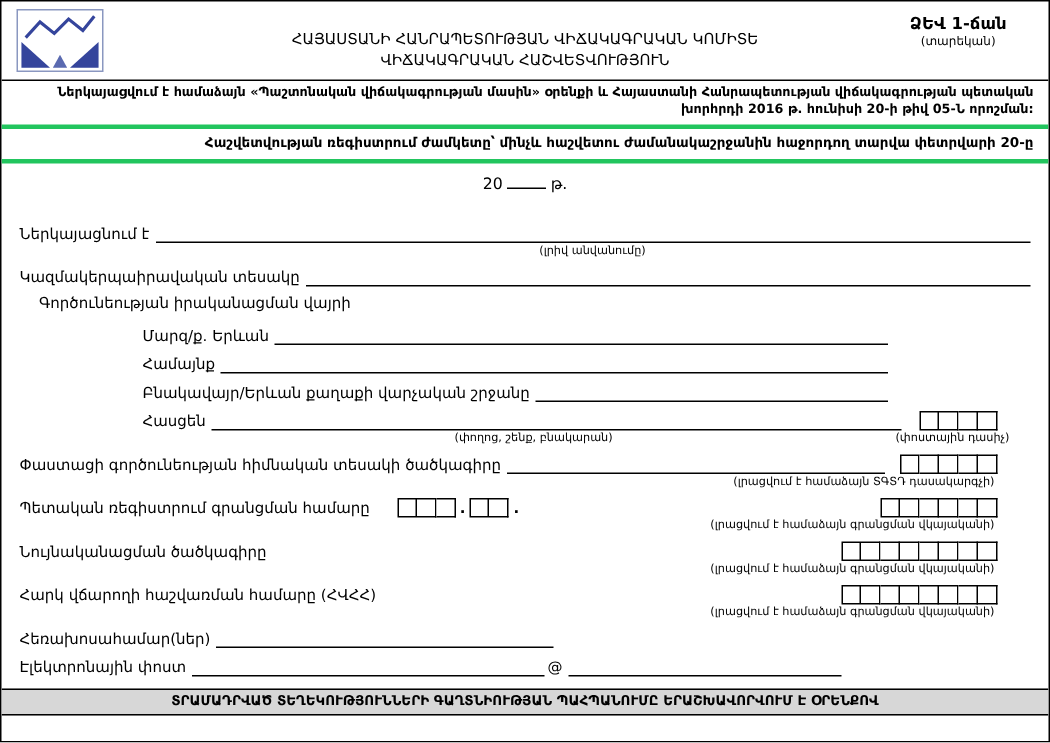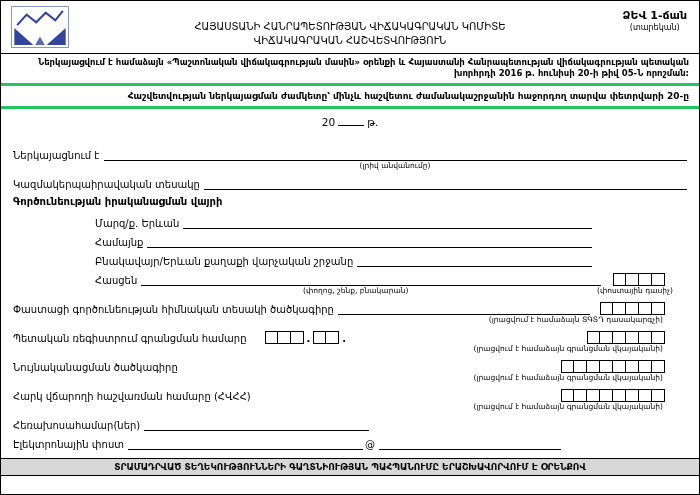--- a/index.html
+++ b/index.html
@@ -9,41 +9,41 @@
     width: 700px; height: 495px; background: #fff;
     border: 1px solid #000; position: relative; overflow: hidden;
   }
   
   .header { position: relative; padding-top: 6px; text-align: center; }
   .logo {
     position: absolute; left: 10px; top: 5px; width: 58px; height: 42px;
     border: 1px solid #8a97c0; background: #fff;
   }
   .logo svg { display: block; width: 100%; height: 100%; }
-  .formcode { position: absolute; right: 12px; top: 8px; text-align: center; }
+  .formcode { position: absolute; right: 28px; top: 8px; text-align: center; }
   .formcode .code { font-weight: bold; font-size: 11px; }
   .formcode .per { font-size: 8px; margin-top: 1px; }
   .committee { font-size: 10px; margin-top: 14px; }
   .reporttype { font-size: 10px; margin-top: 3px; }
   .title { font-size: 13px; font-weight: bold; margin-top: 9px; line-height: 1.25; }
   
   .legalbox {
     border-top: 1px solid #000; border-bottom: 3px solid #22c55e;
     font-size: 8.5px; line-height: 1.35; padding: 3px 10px; text-align: right; font-weight: bold;
   }
   .legalbox.first { margin-top: 7px; }
   .legalbox.second { border-top: none; font-size: 9px; padding: 4px 10px; }
   .legalbox.second b { margin-left: 3px; }
   
   .content { padding: 0 12px; }
   .yearline { text-align: center; font-size: 10.5px; margin-top: 5px; }
   .row { display: flex; align-items: flex-end; font-size: 10px; margin-top: 4px; height: 15px; }
   .row.first { margin-top: 18px; }
   .lbl { white-space: nowrap; }
-  .secthead { font-size: 10px; font-weight: bold; margin-top: 6px; height: 14px; }
+  .secthead { font-size: 10px; font-weight: normal; margin-top: 6px; height: 14px; margin-left: 13px; }
   .indent { margin-left: 82px; }
   .fill { flex: 1; border-bottom: 1px solid #000; height: 12px; margin-left: 4px; }
   .fill.short { margin-right: 95px; }
   .fill.addr { margin-right: 12px; }
   .fill.act { margin-right: 10px; }
   .uline { display: inline-block; border-bottom: 1px solid #000; height: 12px; margin-left: 4px; }
   .yearline .uline { width: 26px; margin: 0 3px; }
   .hintline { font-size: 7.5px; line-height: 1.15; height: 9px; margin-top: 1px; }
   .center-hint { text-align: center; padding-left: 90px; }
   .right-hint { text-align: right; padding-right: 24px; }
@@ -85,21 +85,21 @@
     <div class="formcode">
       <div class="code">ՁԵՎ 1-ճան</div>
       <div class="per">(տարեկան)</div>
     </div>
     <div class="committee">ՀԱՅԱՍՏԱՆԻ ՀԱՆՐԱՊԵՏՈՒԹՅԱՆ ՎԻՃԱԿԱԳՐԱԿԱՆ ԿՈՄԻՏԵ</div>
     <div class="reporttype">ՎԻՃԱԿԱԳՐԱԿԱՆ ՀԱՇՎԵՏՎՈՒԹՅՈՒՆ</div>
   </div>
 
   <div class="legalbox first">Ներկայացվում է համաձայն «Պաշտոնական վիճակագրության մասին» օրենքի և Հայաստանի Հանրապետության վիճակագրության պետական խորհրդի 2016 թ. հունիսի 20-ի թիվ 05-Ն որոշման:</div>
   <div class="legalbox second">
-    <span>Հաշվետվության ներկայացման ժամկետը՝</span><b>մինչև հաշվետու ժամանակաշրջանին հաջորդող տարվա փետրվարի 20-ը</b>
+    <span>Հաշվետվության ռեգիստրում ժամկետը՝</span><b>մինչև հաշվետու ժամանակաշրջանին հաջորդող տարվա փետրվարի 20-ը</b>
   </div>
 
   <div class="content">
 
     <div class="yearline">
       <span>20</span><span class="uline"></span><span>թ.</span>
     </div>
 
     <div class="row first">
       <span class="lbl">Ներկայացնում է</span>

